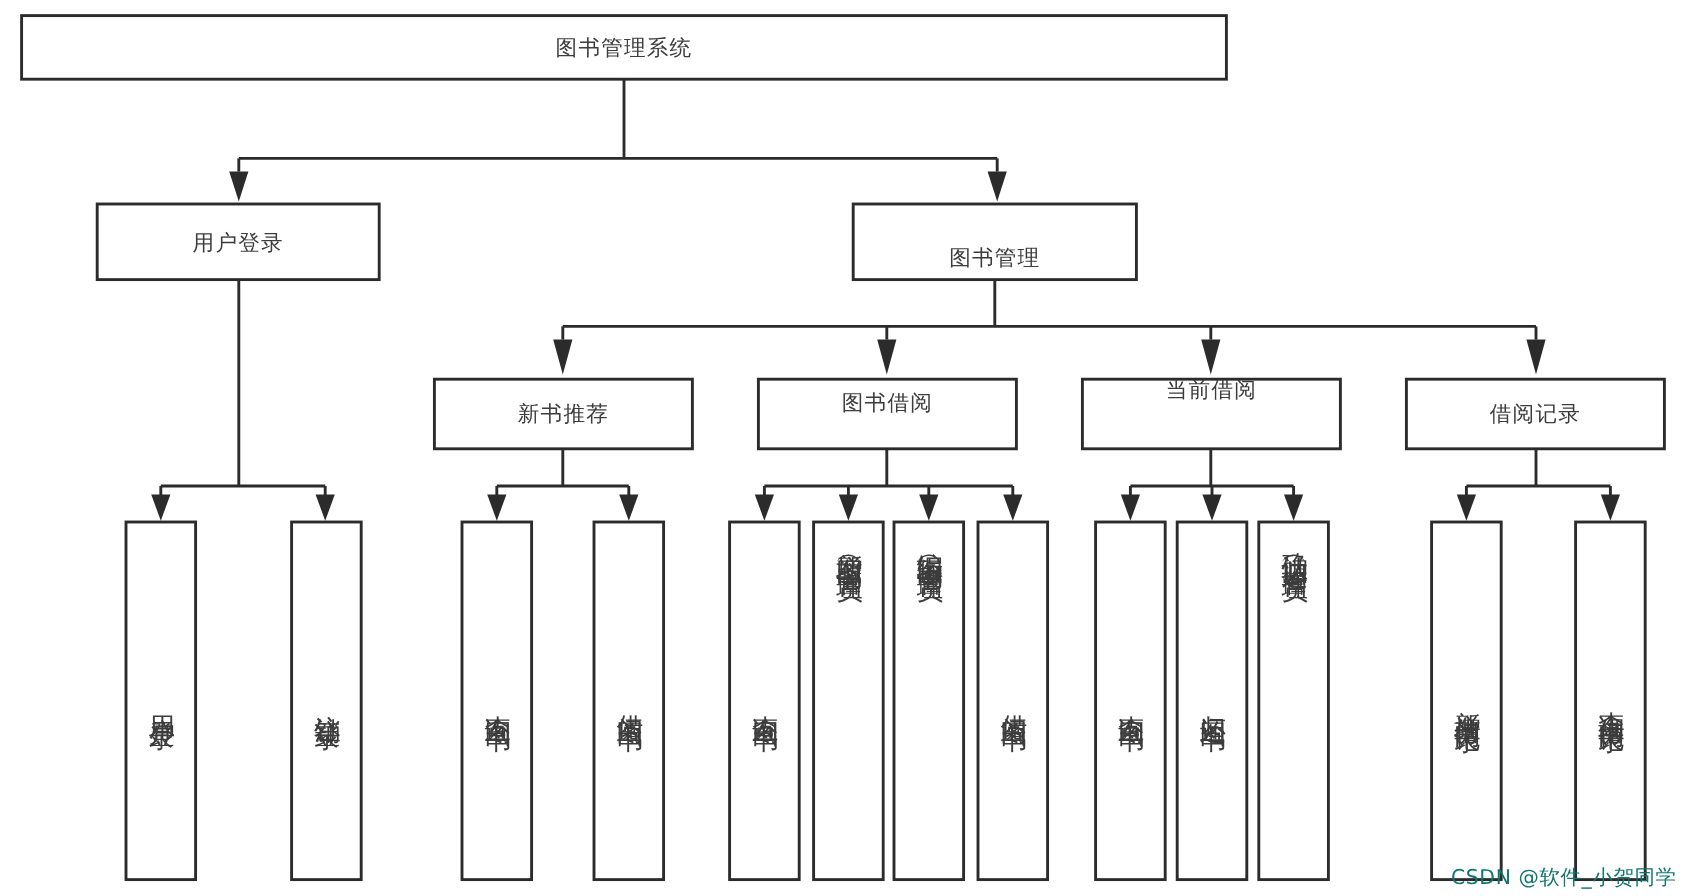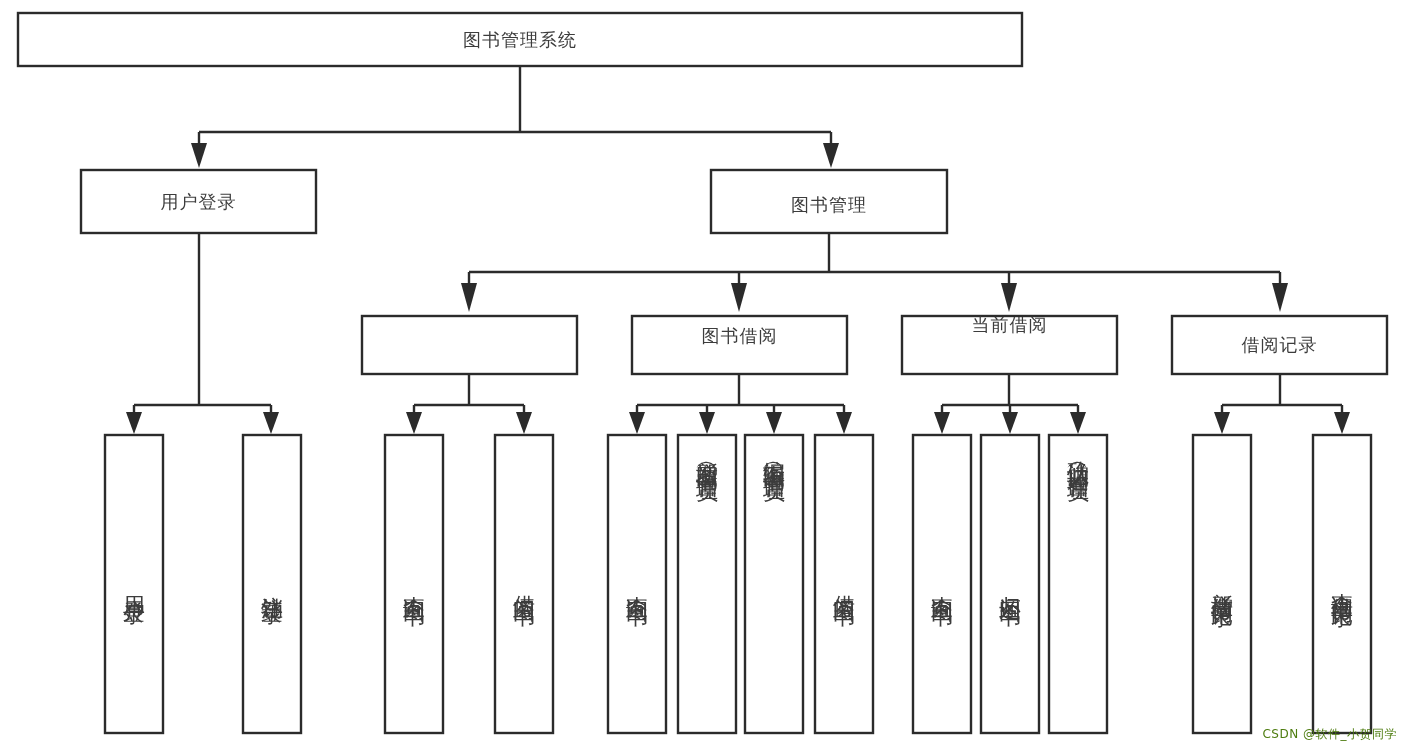--- a/index.html
+++ b/index.html
@@ -71,22 +71,22 @@
     justify-content: center;
     pointer-events: none;
     color: #3c3c3c;
     font-size: 18px;
     letter-spacing: 1px;
   }
   #watermark {
     position: absolute;
     right: 8px;
     bottom: 4px;
-    font-size: 12px;
-    color: #4d7c0f;
+    font-size: 17px;
+    color: #0f766e;
     letter-spacing: 0.5px;
     user-select: none;
     white-space: nowrap;
   }
 </style>
 </head>
 <body>
 
 <div id="diagram-root">
 
@@ -171,22 +171,23 @@
     <rect class="node-box" x="981" y="435" width="58" height="298"></rect>
     <rect class="node-box" x="1049" y="435" width="58" height="298"></rect>
 
     <rect class="node-box" x="1193" y="435" width="58" height="298"></rect>
     <rect class="node-box" x="1313" y="435" width="58" height="298"></rect>
   </svg>
 
   <div class="htext-wrap" style="left:18px; top:13px; width:1004px; height:53px;">图书管理系统</div>
 
   <div class="htext-wrap" style="left:81px; top:170px; width:235px; height:63px;">用户登录</div>
-  <div class="htext-wrap" style="left:711px; top:170px; width:236px; height:69px;">图书管理</div>
-
+  <div class="htext-wrap" style="left:711px; top:180px; width:236px; height:69px;">图书管理</div>
+
+  <div class="htext-wrap" style="left:362px; top:316px; width:215px; height:58px;">新书推荐</div>
   <div class="htext-wrap" style="left:632px; top:316px; width:215px; height:40px;">图书借阅</div>
   <div class="htext-wrap" style="left:902px; top:296px; width:215px; height:58px;">当前借阅</div>
   <div class="htext-wrap" style="left:1172px; top:316px; width:215px; height:58px;text-align:right;">借阅记录</div>
 
   <div class="leaf-label-wrap" style="left:105px; top:435px; width:58px; height:298px;">
     <span class="leaf-vtext">用户登录</span>
   </div>
   <div class="leaf-label-wrap" style="left:243px; top:435px; width:58px; height:298px;">
     <span class="leaf-vtext">注销登录</span>
   </div>

